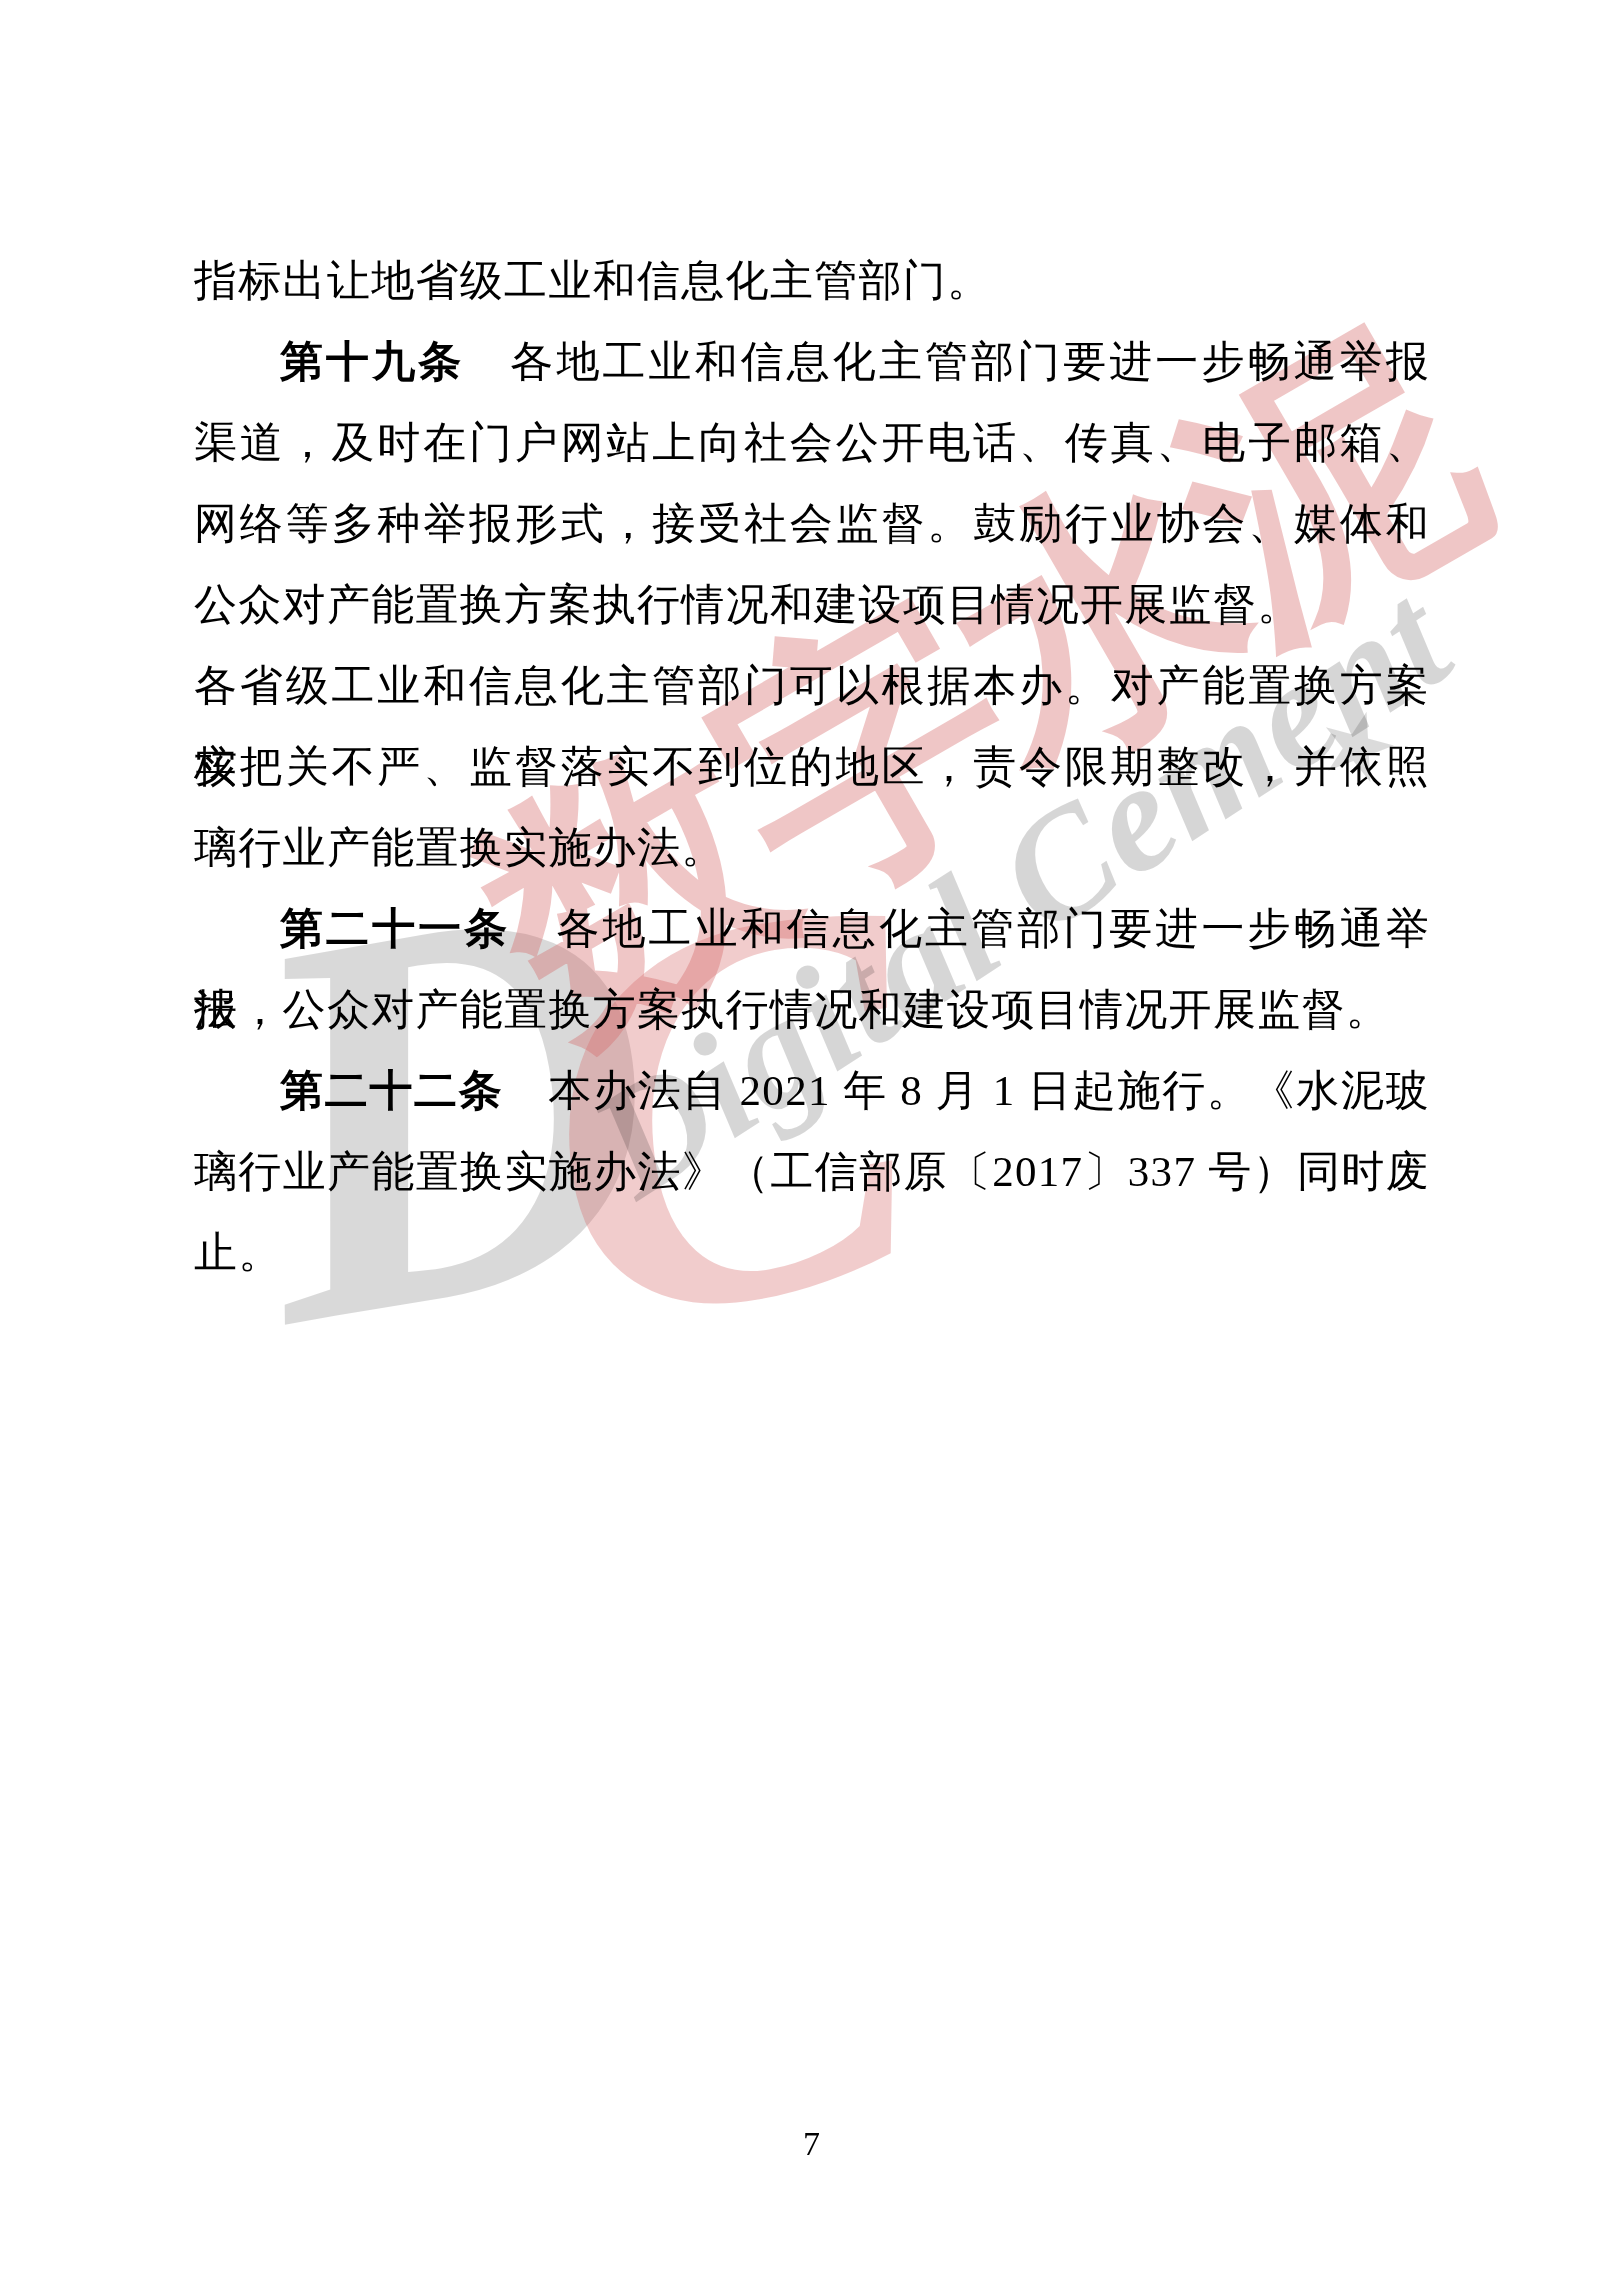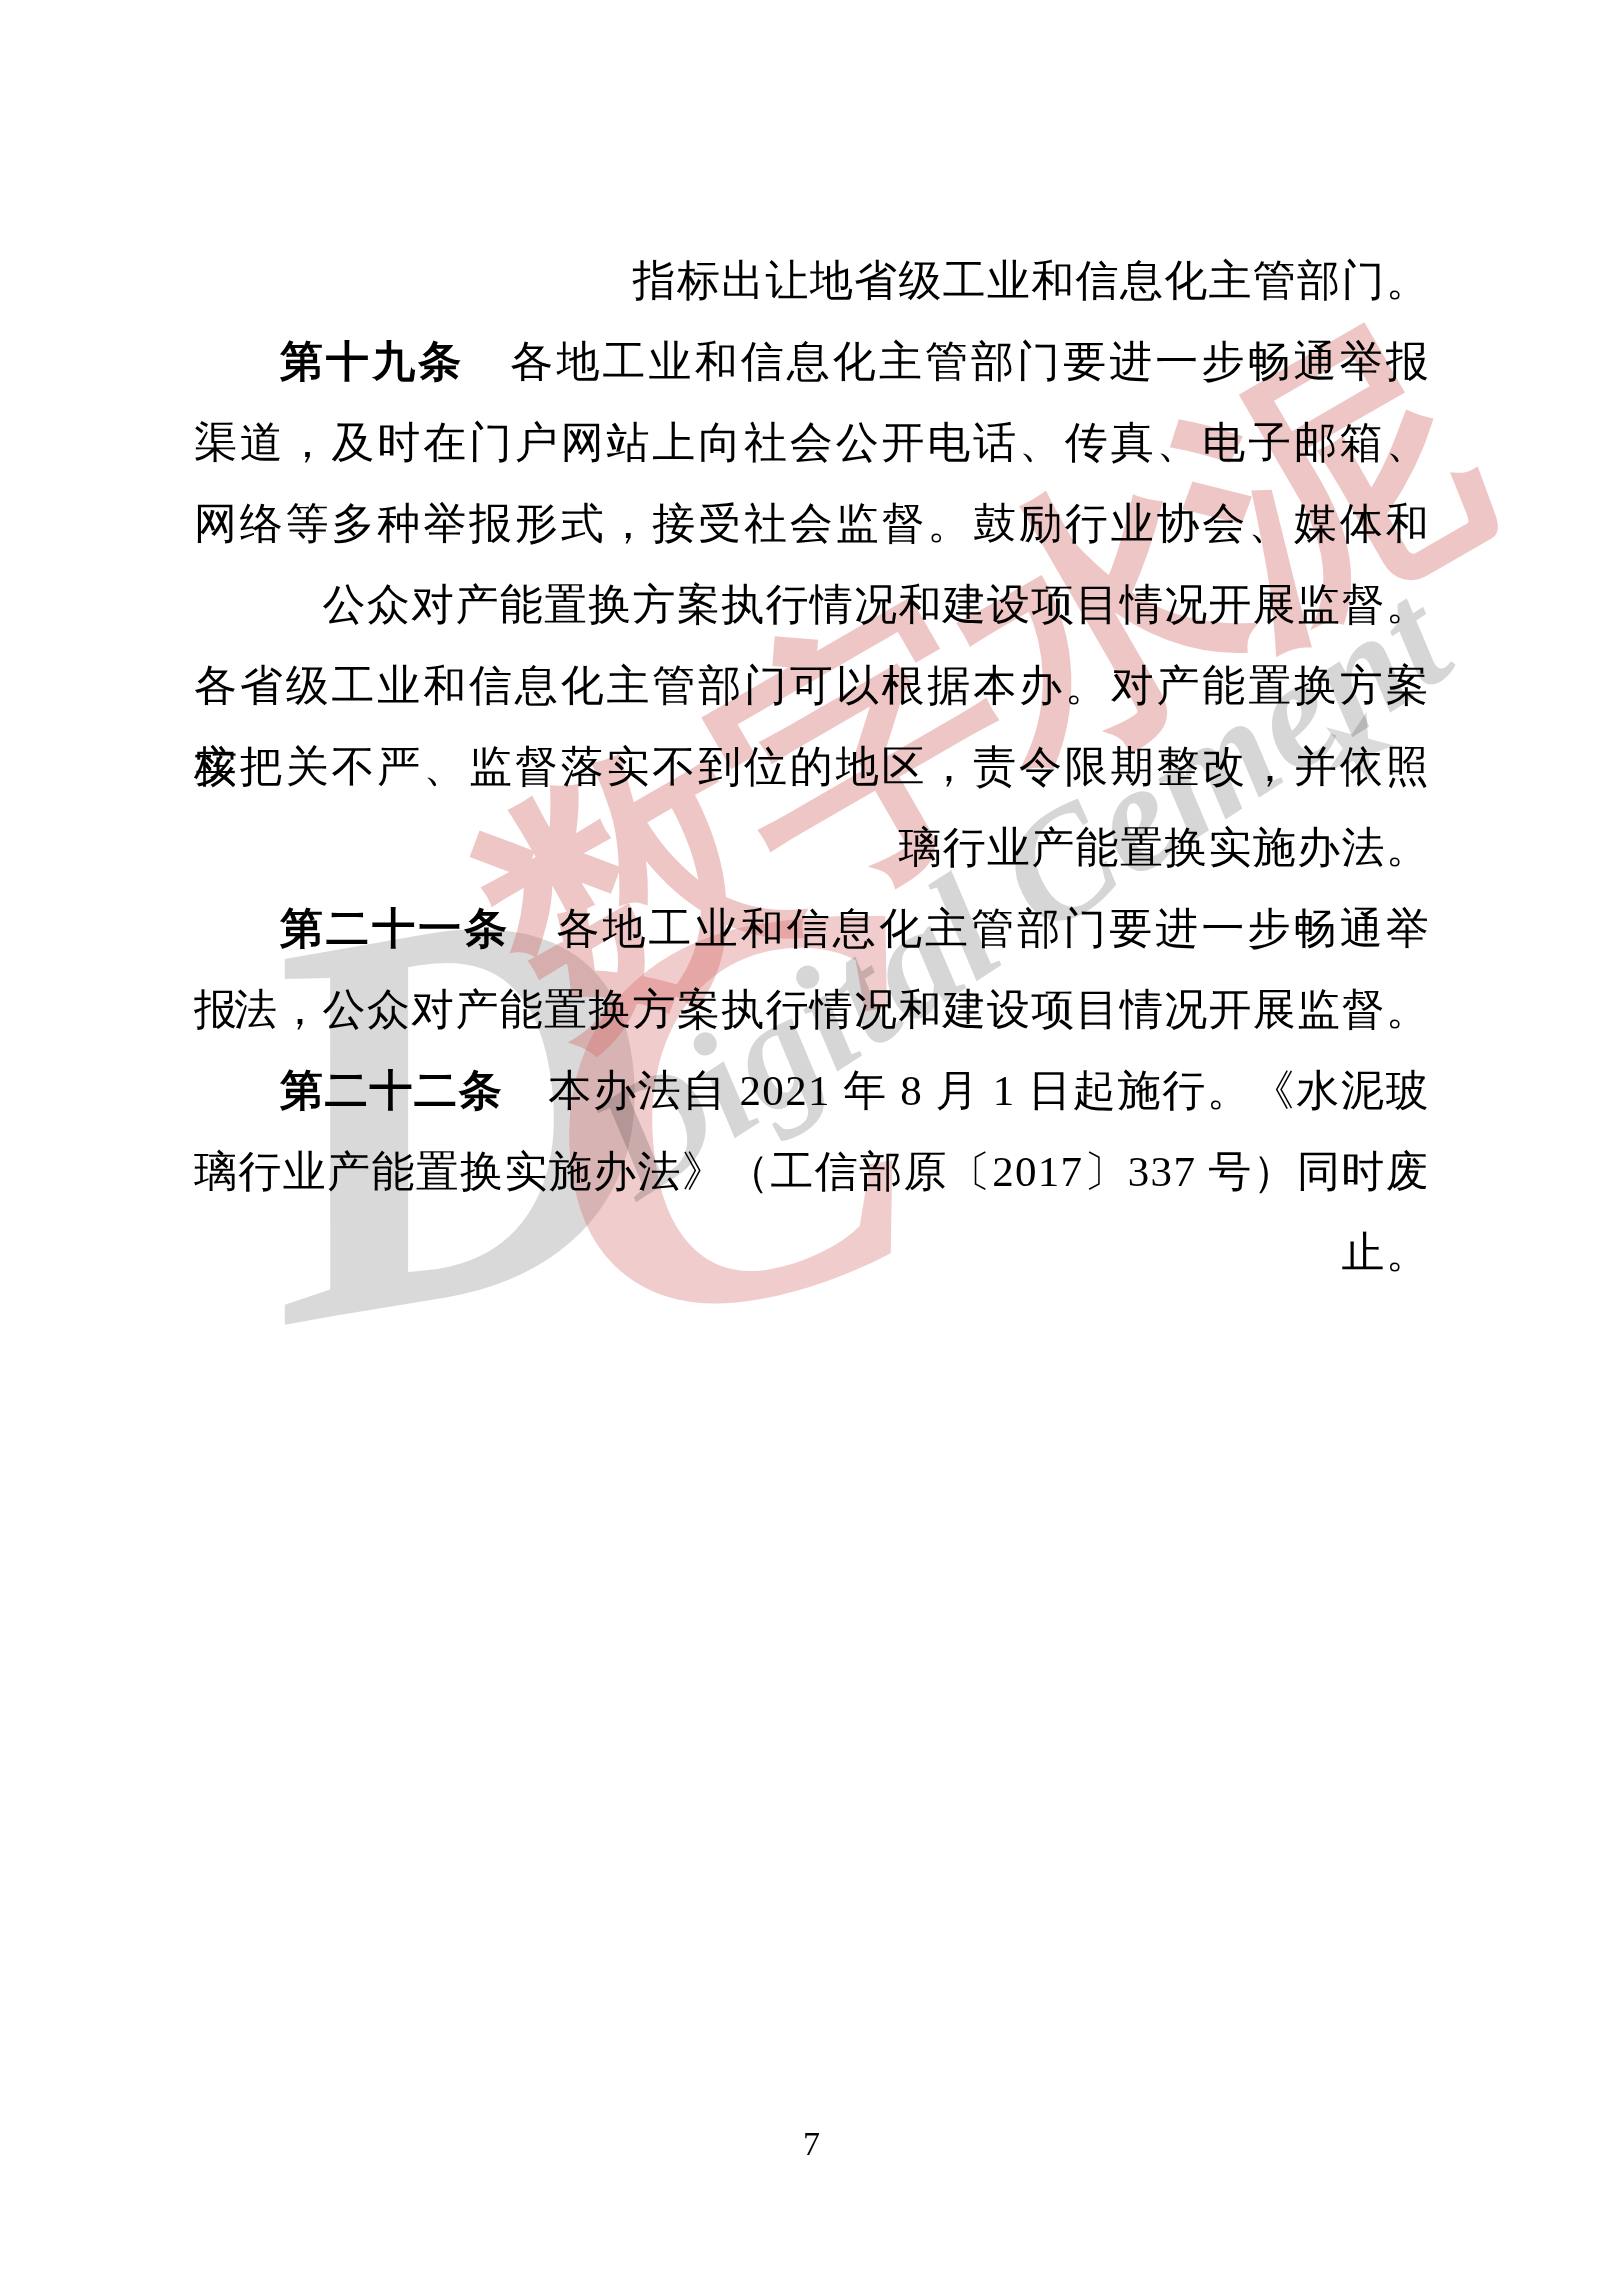--- a/index.html
+++ b/index.html
@@ -52,21 +52,20 @@
 
   
   .content{
     position:absolute;left:194px;top:240px;width:1236px;
   }
   .line{
     font-size:43px;
     line-height:81px;
     height:81px;
     letter-spacing:1.3px;
-    text-align:right;
   }
   .line.just{text-align:justify;text-align-last:justify;}
   .line.indent{text-indent:86px;}
   .line b{
     font-family:"Liberation Sans","DejaVu Sans",sans-serif;
     font-weight:700;
   }
 
   .page-number{
     position:absolute;left:0;right:0;top:2124px;

